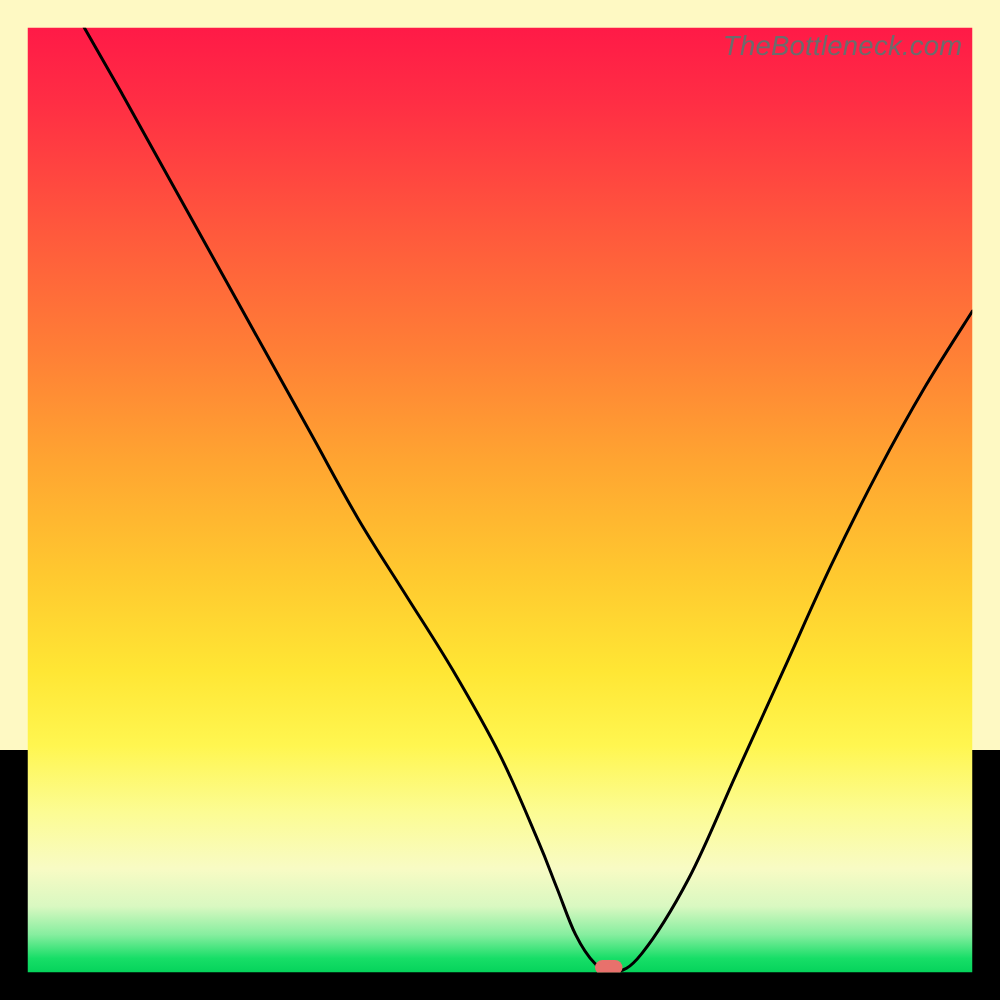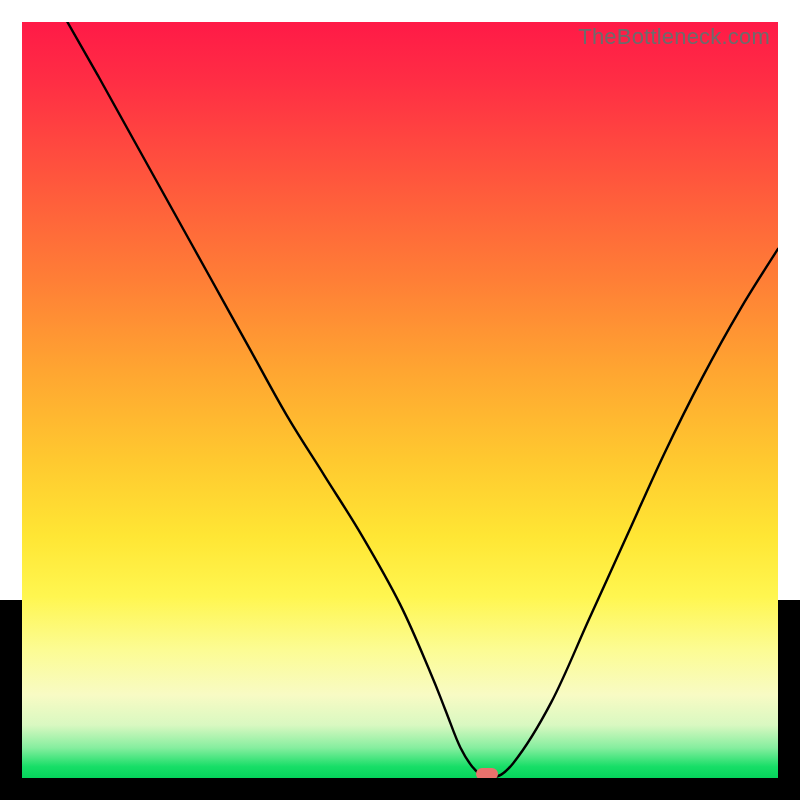--- a/index.html
+++ b/index.html
@@ -8,21 +8,22 @@
     width: 800px;
     height: 800px;
     background: #000;
     overflow: hidden;
     font-family: Arial, Helvetica, sans-serif;
   }
   .frame {
     position: relative;
     width: 800px;
     height: 600px;
-    background: #ffffff;
+    background: #fef9c3;
+    font-style: italic;
   }
   .plot {
     position: absolute;
     left: 22px;
     top: 22px;
     width: 756px;
     height: 756px;
     overflow: hidden;
   }
   .gradient {

